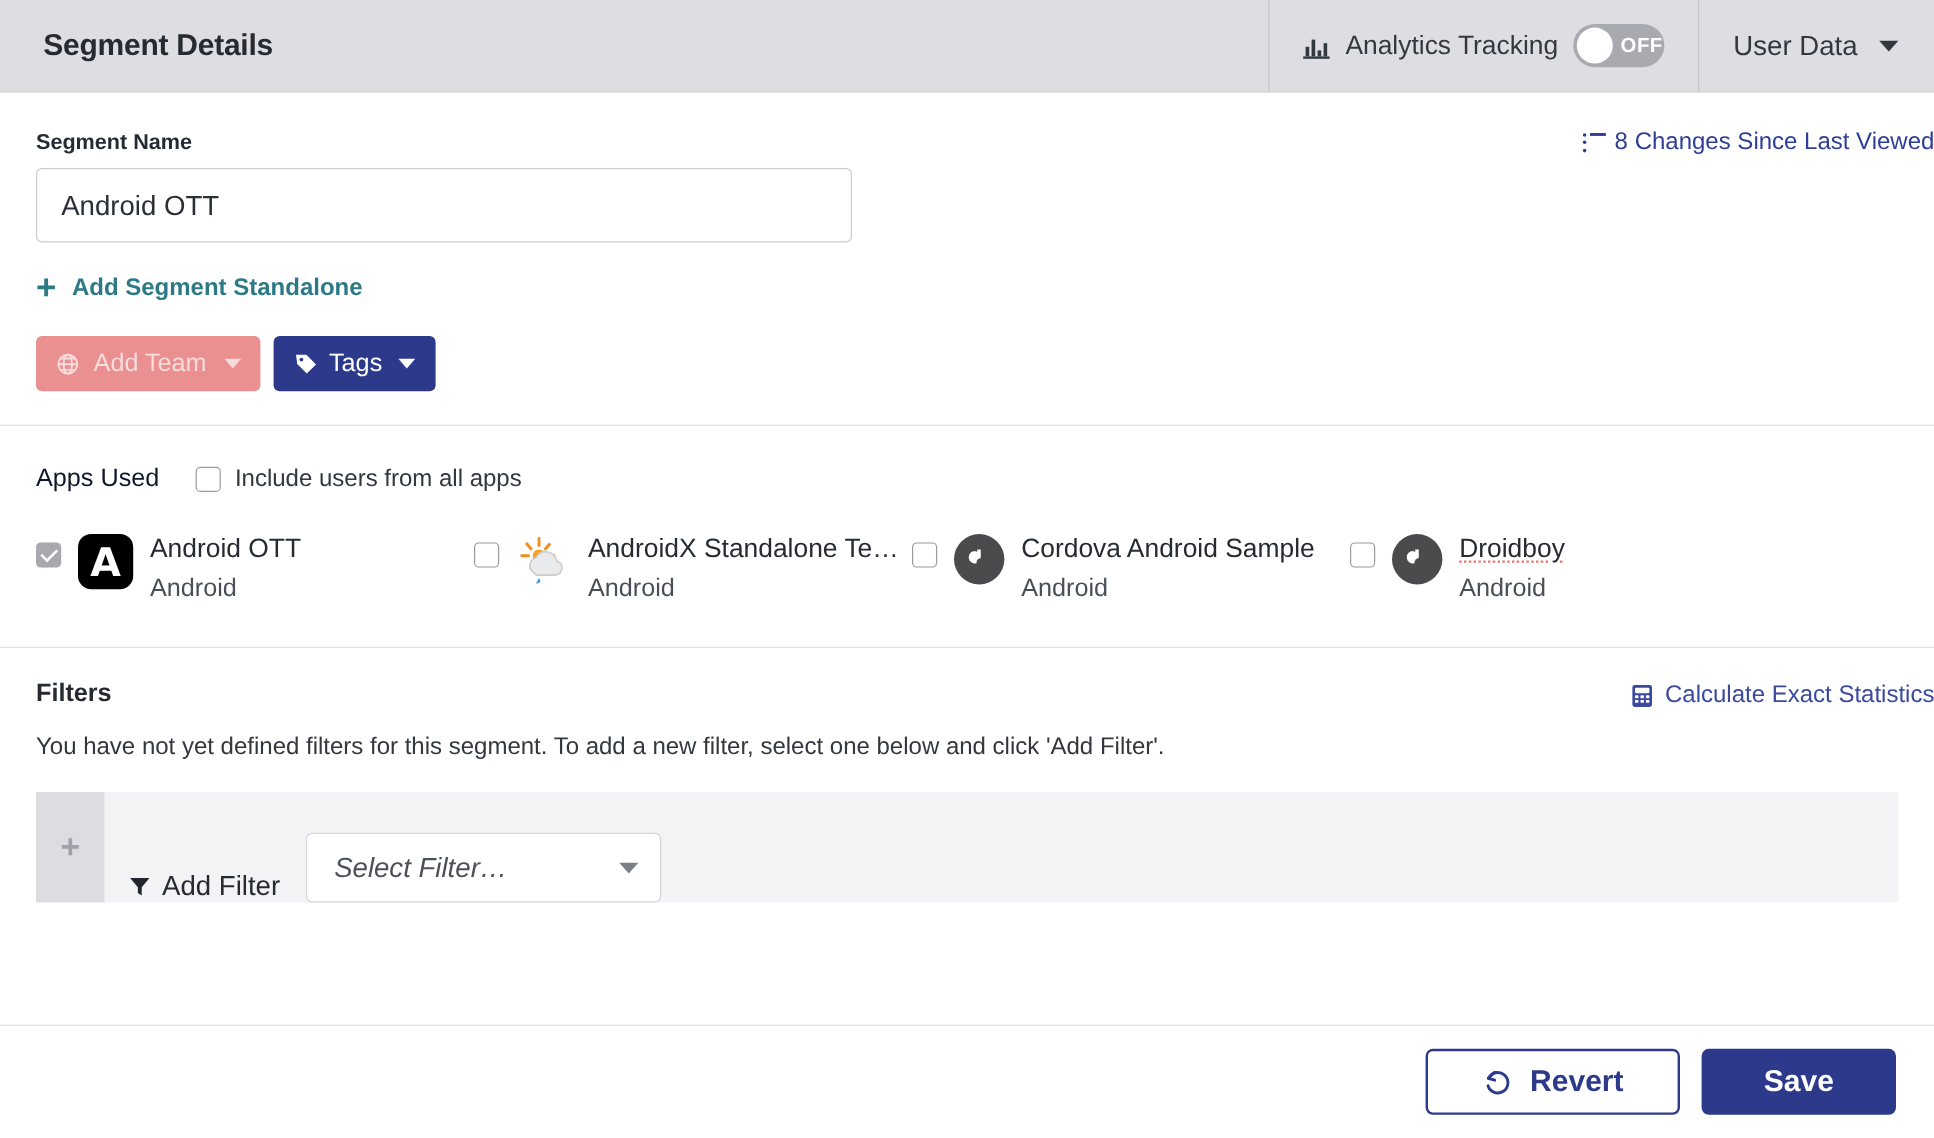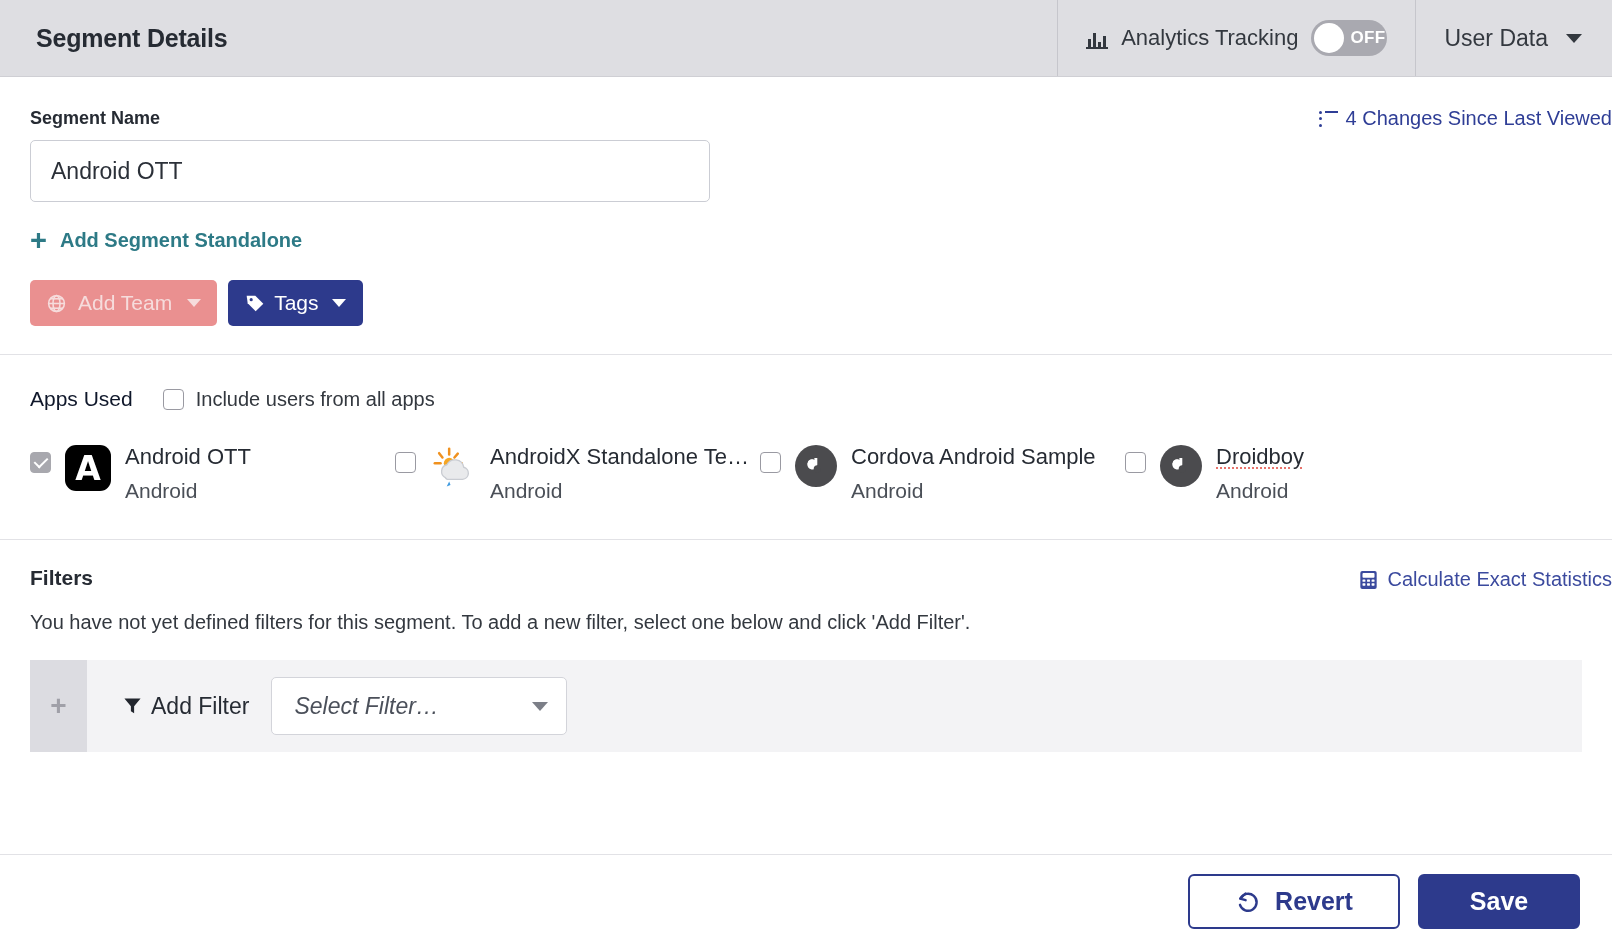--- a/index.html
+++ b/index.html
@@ -202,21 +202,21 @@
 
   .filter-row {
     margin-top: 26px; height: 92px;
     background: #f3f3f5; display: flex; align-items: stretch;
   }
   .filter-handle {
     width: 57px; background: #dcdce1;
     display: flex; align-items: center; justify-content: center;
     color: #a0a0a8; font-size: 28px; font-weight: bold; cursor: grab;
   }
-  .filter-main { display: flex; align-items: center; gap: 22px; padding-left: 36px; }
+  .filter-main { display: flex; align-items: flex-end; gap: 22px; padding-left: 20px; }
   .add-filter-btn { display: flex; align-items: center; gap: 9px; cursor: pointer; }
   .funnel-icon { width: 19px; height: 20px; }
   .add-filter-text { font-size: 23px; color: #262b33; }
   .select-filter {
     width: 296px; height: 58px; background: #fff;
     border: 1px solid #d3d4da; border-radius: 5px;
     display: flex; align-items: center; justify-content: space-between;
     padding: 0 18px 0 22px; cursor: pointer;
   }
   .select-filter .ph { font-size: 23px; font-style: italic; color: #4b505a; }
@@ -286,21 +286,21 @@
 
     <div class="changes-link">
       <span class="list-icon">
         <b></b>
           <b></b>
           <b></b>
           <i></i>
           <i></i>
           <i></i>
       </span>
-      <span>4 Changes Since Last Viewed</span>
+      <span>8 Changes Since Last Viewed</span>
     </div>
 
     <div class="add-desc">
       <span class="plus-teal">+</span>
       <span class="add-desc-text">Add Segment Standalone</span>
     </div>
 
     <div class="btn-row">
 
       <div class="btn-team">

